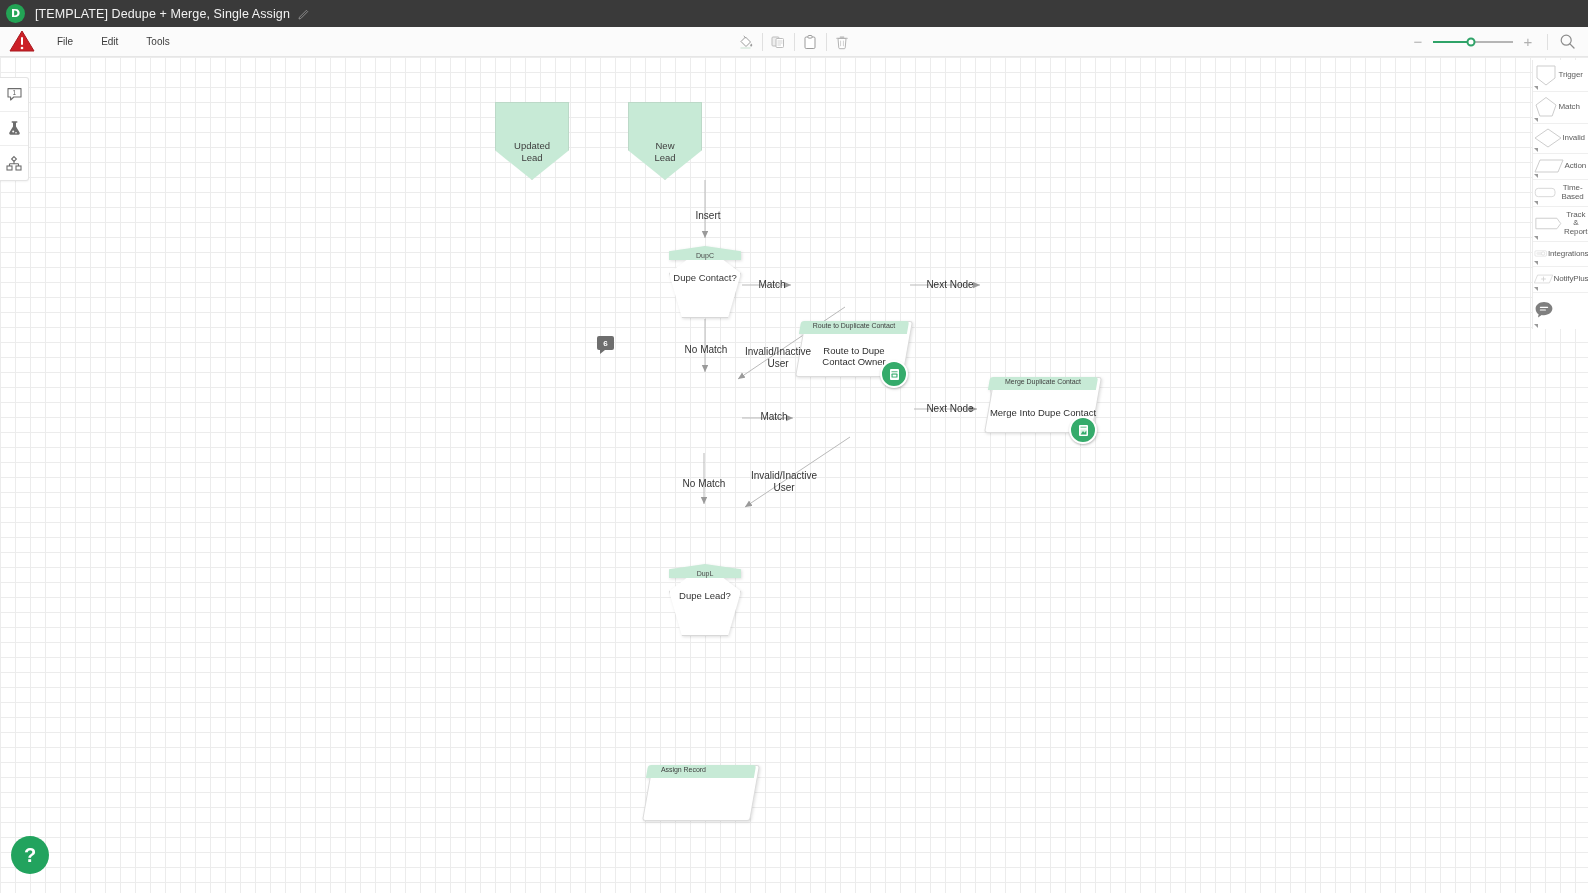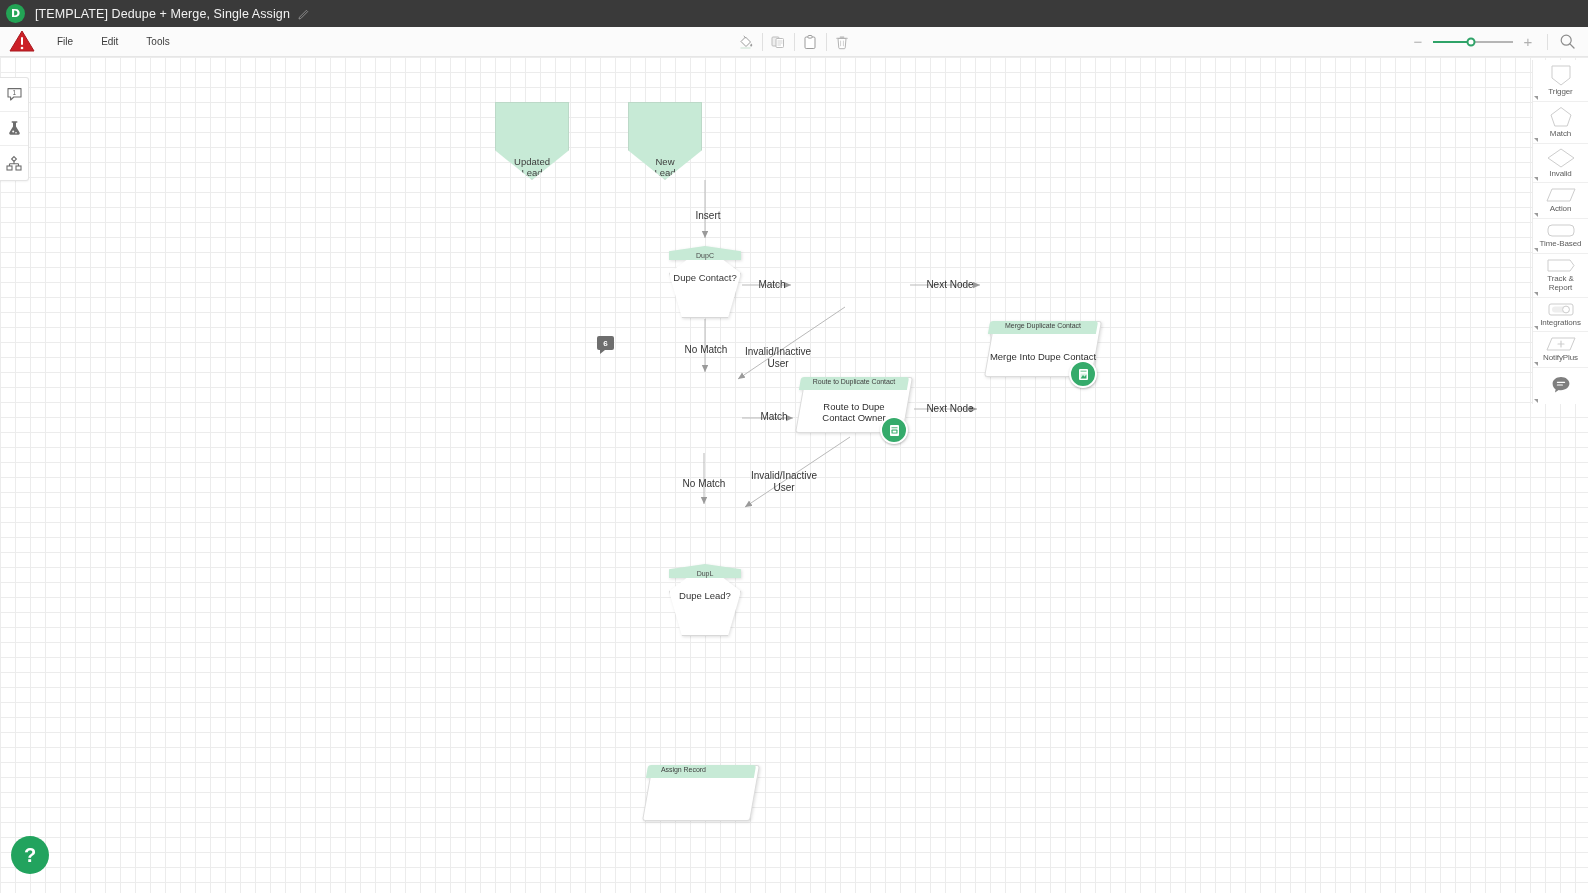--- a/index.html
+++ b/index.html
@@ -94,21 +94,21 @@
   }
   .rail-btn:last-child { border-bottom: none; }
 
   
   .palette {
     position: absolute; top: 3px; right: 0; width: 56px;
     background: #ffffff; border-left: 1px solid #ebebeb; z-index: 20;
     display: flex; flex-direction: column; align-items: center;
   }
   .pal-item {
-    width: 56px; padding: 3px 0 4px; display: flex; flex-direction: column;
+    width: 56px; padding: 3px 0 4px; display: flex; 
     align-items: center; border-bottom: 1px solid #efefef; position: relative;
   }
   .pal-item:last-child { border-bottom: none; }
   .pal-label {
     font-size: 8px; color: #5c5c5c; text-align: center; line-height: 1.1;
     margin-top: 1px; letter-spacing: -.1px;
   }
   .pal-grip {
     position: absolute; left: 1px; bottom: 1px; width: 0; height: 0;
     border-left: 4px solid transparent; border-top: 4px solid #9a9a9a;
@@ -123,21 +123,21 @@
     font-family: "Liberation Sans", sans-serif;
   }
 
   
   .node { position: absolute; z-index: 5; }
 
   .trigger-node {
     width: 74px; height: 78px;
     background: #c7ead6; border: 1px solid #bcd9c8;
     clip-path: polygon(0 0, 100% 0, 100% 62%, 50% 100%, 0 62%);
-    display: flex; align-items: flex-end; justify-content: center;
+    display: flex; align-items: center; justify-content: center;
     padding-top: 22px;
     filter: drop-shadow(1px 1px 1.5px rgba(0,0,0,.13));
   }
   .trigger-label {
     font-size: 9.5px; color: #3d3d3d; text-align: center; line-height: 1.22;
     white-space: pre-line;
   }
 
   .match-node {
     width: 72px; height: 72px; position: relative;
@@ -329,53 +329,53 @@
       <div class="trigger-label">New
 Lead</div>
     </div>
 
     <div class="node match-node" style="left:669px; top:189px;">
       <div class="match-shape"></div>
       <div class="match-header">
         <div class="match-header-text">DupC</div>
       </div>
       <div class="match-body">Dupe Contact?</div>
-    </div>
-
-    <div class="node action-node" style="left:989px; top:192px; width:108px; height:56px;">
-      <div class="action-shape"></div>
-      <div class="action-header"></div>
-      <div class="action-header-text">Merge Duplicate Contact</div>
-      <div class="action-body" style="top:30px;">Merge Into Dupe Contact</div>
-      <div class="node-badge" style="left:80px; top:39px;">
-        <svg width="15" height="15" viewBox="0 0 15 15">
-          <rect x="3" y="2" width="9" height="11" rx="1" fill="#fff"></rect>
-          <rect x="4.5" y="3.6" width="6" height="1.2" fill="#7ec79d"></rect>
-          <path d="M4.5 6.5h6v5h-6z" fill="#d8f0e2"></path>
-          <path d="M4.6 11.4 7 8l1.5 1.8L10.4 7.4v4z" fill="#35ab6b"></path>
-        </svg>
-      </div>
     </div>
 
     <div class="node action-node" style="left:800px; top:192px; width:108px; height:56px;">
       <div class="action-shape"></div>
       <div class="action-header"></div>
       <div class="action-header-text">Route to Duplicate Contact</div>
       <div class="action-body" style="top:24px;">Route to Dupe
 Contact Owner</div>
       <div class="node-badge" style="left:80px; top:39px;">
         <svg width="15" height="15" viewBox="0 0 15 15">
           <rect x="3" y="2" width="9" height="11" rx="1" fill="#fff"></rect>
           <rect x="4.5" y="4" width="6" height="1.3" fill="#7ec79d"></rect>
           <rect x="4.5" y="6.6" width="6" height="4" rx=".6" fill="#35ab6b"></rect>
           <rect x="5.6" y="7.6" width="3.8" height="2" fill="#fff"></rect>
         </svg>
       </div>
     </div>
 
+    <div class="node action-node" style="left:989px; top:192px; width:108px; height:56px;">
+      <div class="action-shape"></div>
+      <div class="action-header"></div>
+      <div class="action-header-text">Merge Duplicate Contact</div>
+      <div class="action-body" style="top:30px;">Merge Into Dupe Contact</div>
+      <div class="node-badge" style="left:80px; top:39px;">
+        <svg width="15" height="15" viewBox="0 0 15 15">
+          <rect x="3" y="2" width="9" height="11" rx="1" fill="#fff"></rect>
+          <rect x="4.5" y="3.6" width="6" height="1.2" fill="#7ec79d"></rect>
+          <path d="M4.5 6.5h6v5h-6z" fill="#d8f0e2"></path>
+          <path d="M4.6 11.4 7 8l1.5 1.8L10.4 7.4v4z" fill="#35ab6b"></path>
+        </svg>
+      </div>
+    </div>
+
     <div class="node match-node" style="left:669px; top:323px;">
       <div class="match-shape"></div>
       <div class="match-header">
         <div class="match-header-text">DupL</div>
       </div>
       <div class="match-body">Dupe Lead?</div>
     </div>
 
 
 

